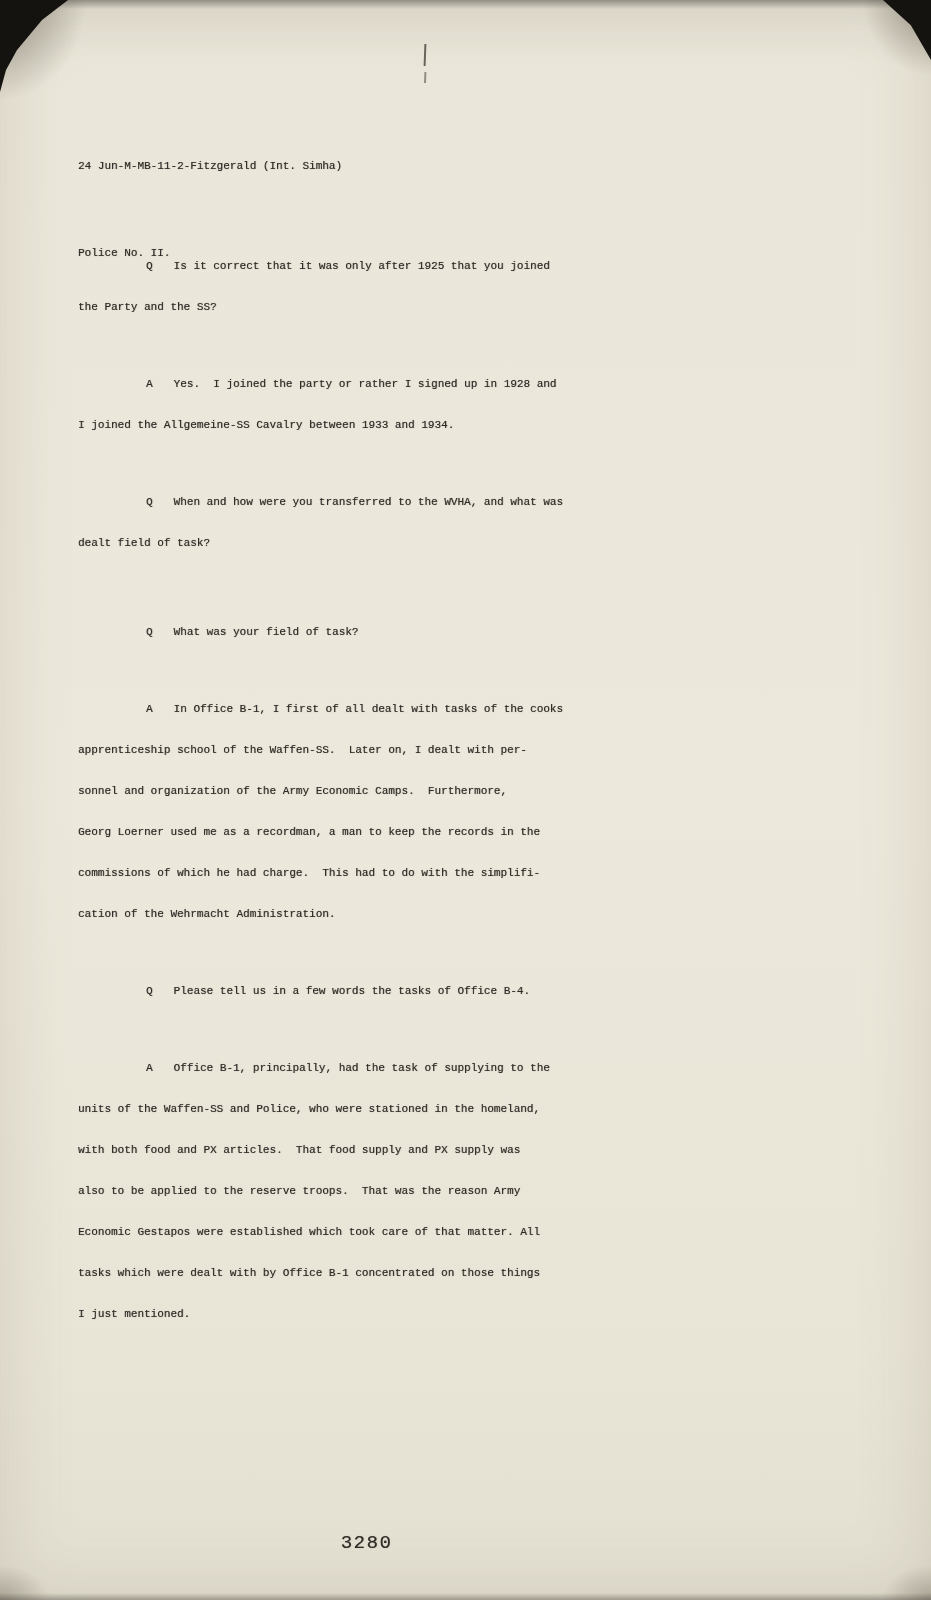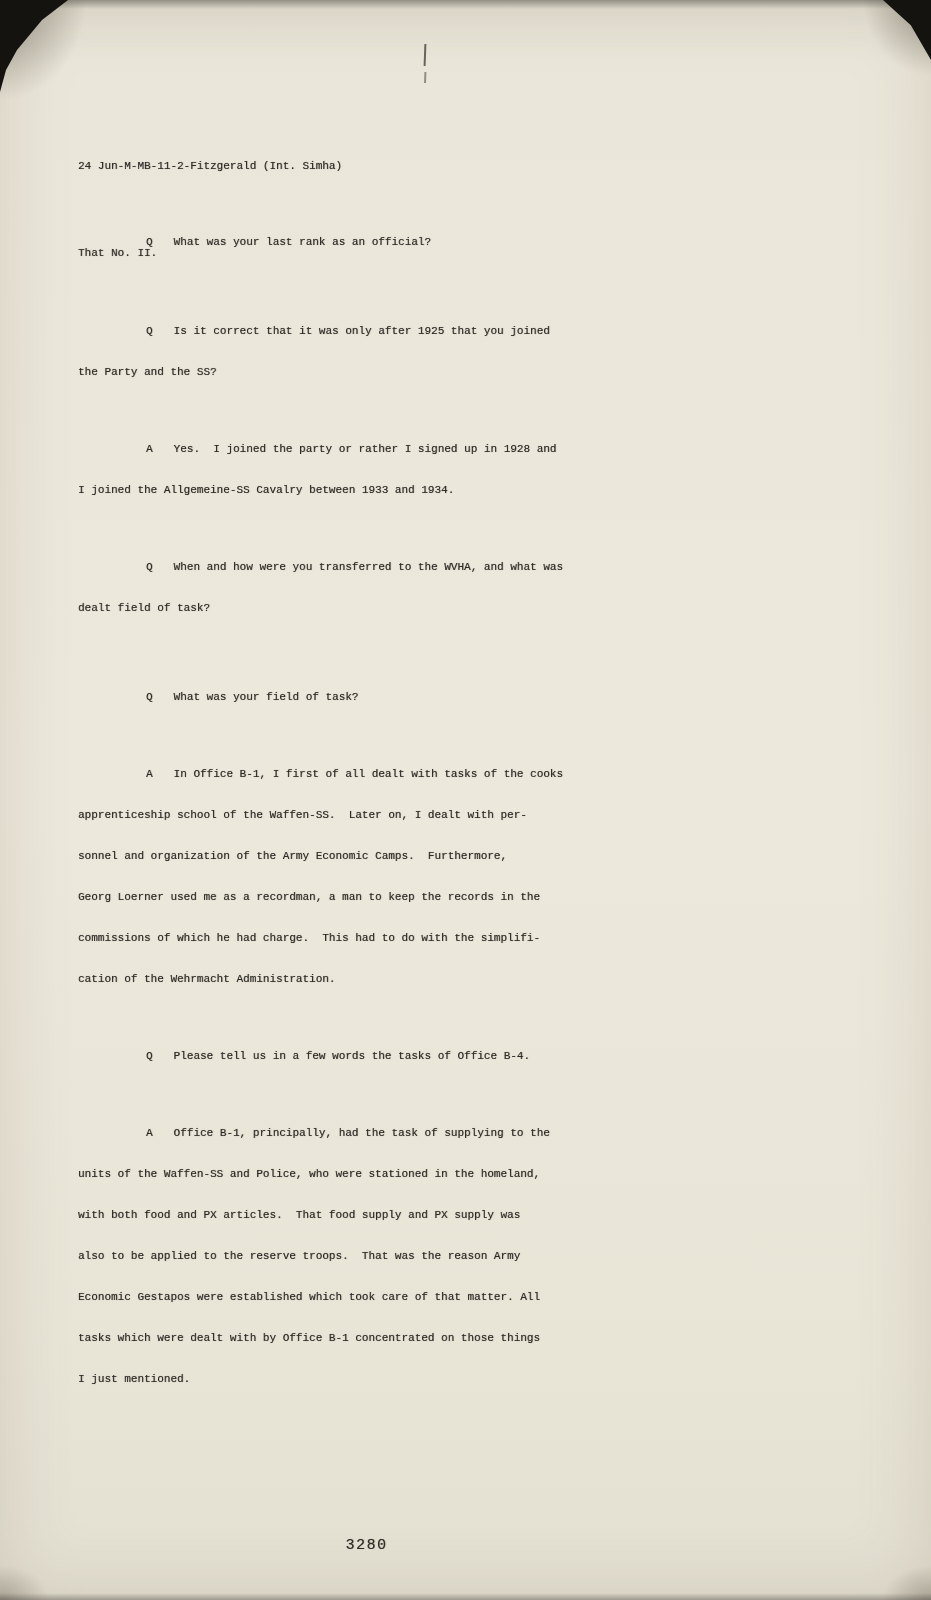--- a/index.html
+++ b/index.html
@@ -82,44 +82,43 @@
     position: absolute; top: 198px; left: 78px; width: 752px;
   }
   .qa {
     margin: 0;
     line-height: 41px;
     text-indent: 68px;
   }
   .speaker { margin-right: 21px; }
   .page-number {
     position: absolute; bottom: 46px; left: 0; width: 765px;
-    text-align: center; font-size: 15px; letter-spacing: 1.5px;
+    text-align: center; font-size: 19px; letter-spacing: 1.5px;
     text-indent: -32px;
   }
 </style>
 </head>
 <body>
 
 <div class="page">
 
   <div class="halo tl"></div>
   <div class="halo tr"></div>
   <div class="halo bl"></div>
   <div class="halo br"></div>
   <div class="corner tl"></div>
   <div class="corner tr"></div>
   <div class="stray-mark"></div>
 
   <div class="doc-header typed">
     <div>24 Jun-M-MB-11-2-Fitzgerald (Int. Simha)</div>
-    <div>That No. II.</div>
+    <div>Police No. II.</div>
   </div>
 
   <div class="transcript typed">
-  <p class="qa"><span class="speaker">Q</span><span class="qa-text">What was your last rank as an official?</span></p>
 
 
   <p class="qa"><span class="speaker">Q</span><span class="qa-text">Is it correct that it was only after 1925 that you joined
 the Party and the SS?</span></p>
 
   <p class="qa"><span class="speaker">A</span><span class="qa-text">Yes.  I joined the party or rather I signed up in 1928 and
 I joined the Allgemeine-SS Cavalry between 1933 and 1934.</span></p>
 
   <p class="qa"><span class="speaker">Q</span><span class="qa-text">When and how were you transferred to the WVHA, and what was
 dealt field of task?</span></p>

